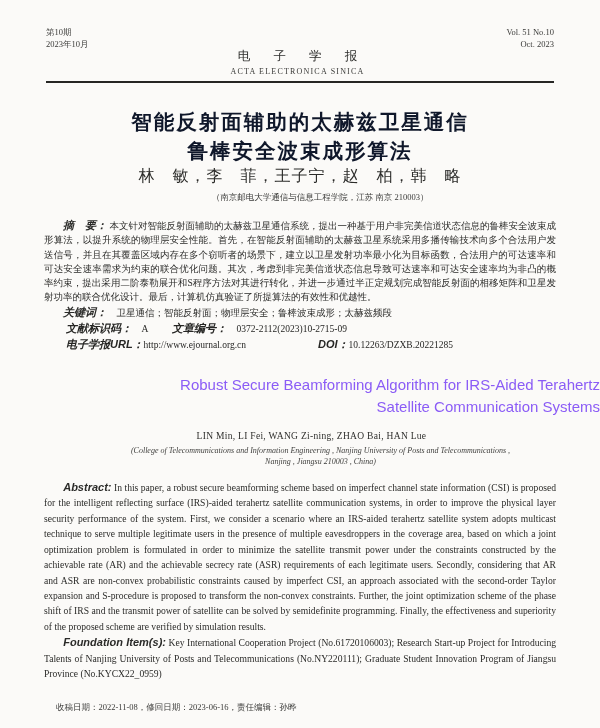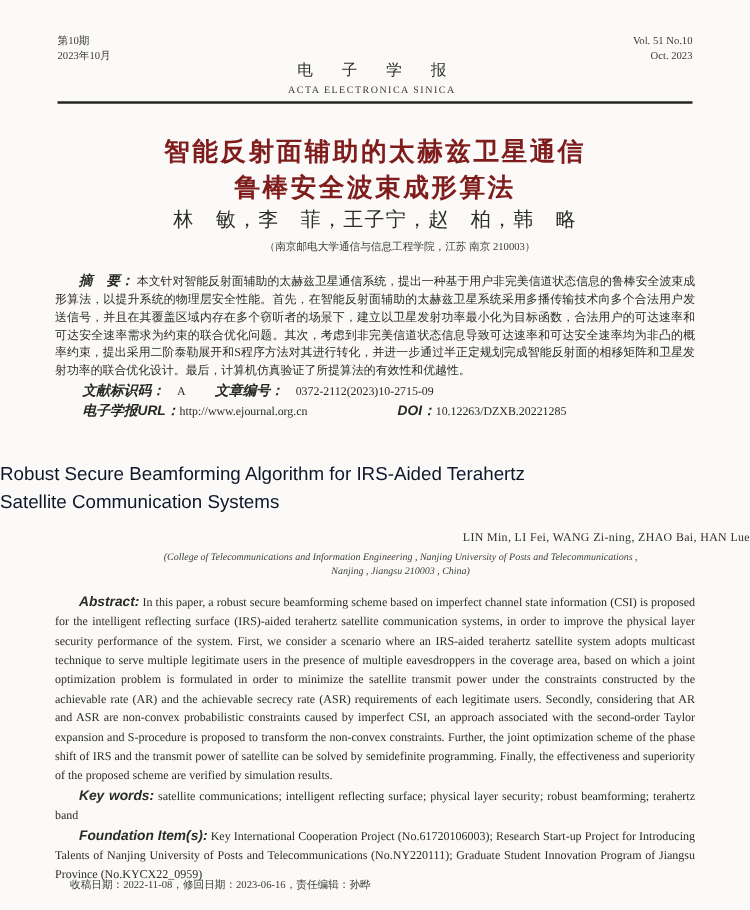--- a/index.html
+++ b/index.html
@@ -7,34 +7,34 @@
   .page{position:relative;width:600px;height:728px;background:#fbfaf8;color:#262624;overflow:hidden;box-sizing:border-box;}
   
   .header{display:flex;justify-content:space-between;align-items:flex-start;margin:26px 46px 0;}
   .hd-left,.hd-right{font-size:8.5px;line-height:12px;color:#3a3a38;}
   .hd-right{text-align:right;}
   .hd-center{text-align:center;}
   .journal-cn{font-size:12.5px;letter-spacing:10px;padding-left:10px;color:#2e2e2c;margin-top:22px;}
   .journal-en{font-size:8px;letter-spacing:1.2px;margin-top:2px;color:#3a3a38;}
   .header-rule{height:0;border-bottom:2.4px solid #262624;margin:5px 46px 0;}
   
-  .title-cn{margin-top:25px;text-align:center;font-size:20.5px;line-height:29px;font-weight:600;letter-spacing:2px;color:#7f1d1d;}
+  .title-cn{margin-top:25px;text-align:center;font-size:20.5px;line-height:29px;font-weight:600;letter-spacing:2px;color:#0f172a;}
   .authors-cn{margin-top:0;text-align:center;font-size:16px;letter-spacing:1px;color:#2c2c2a;}
   .affil-cn{margin-top:5px;text-align:center;font-size:8.5px;color:#3a3a38;padding-left:40px;}
   
   .cn-block{margin:14px 44px 0;font-size:9.5px;line-height:14.3px;text-align:justify;color:#2b2b29;}
   .para{text-indent:2em;margin:0;}
   .lbl{font-weight:bold;font-family:"Liberation Sans","DejaVu Sans",sans-serif;font-size:11px;font-style:italic;}
   .meta-row{display:flex;margin:1px 44px 0;padding-left:22px;font-size:9.5px;line-height:14px;}
   .meta-cell1{width:146px;}
   .meta-cell2{width:106px;}
   .meta-cellw{width:252px;}
   
-  .title-en{margin-top:32px;text-align:left;font-family:"Liberation Sans","DejaVu Sans",sans-serif;font-size:15px;line-height:22px;color:#0f172a;}
-  .authors-en{margin-top:13px;text-align:right;font-size:9.5px;letter-spacing:.3px;color:#2e2e2c;padding-left:23px;}
+  .title-en{margin-top:22px;text-align:right;font-family:"Liberation Sans","DejaVu Sans",sans-serif;font-size:15px;line-height:22px;color:#8b5cf6;}
+  .authors-en{margin-top:13px;text-align:center;font-size:9.5px;letter-spacing:.3px;color:#2e2e2c;padding-left:23px;}
   .affil-en{margin-top:4px;text-align:center;font-size:8px;line-height:11px;font-style:italic;color:#3e3e3c;padding-left:41px;}
   .en-block{margin:13px 44px 0;font-size:9.6px;line-height:15.4px;text-align:justify;color:#2b2b29;}
   .en-block .para{margin-bottom:1px;}
   
   .footer{position:absolute;left:56px;bottom:14px;font-size:8.5px;color:#3a3a38;}
 </style>
 </head>
 <body>
 
 <div class="page">
@@ -58,20 +58,21 @@
   <div class="title-cn">
     <div>智能反射面辅助的太赫兹卫星通信</div>
     <div>鲁棒安全波束成形算法</div>
   </div>
 
   <div class="authors-cn">林　敏，李　菲，王子宁，赵　柏，韩　略</div>
   <div class="affil-cn">（南京邮电大学通信与信息工程学院，江苏 南京 210003）</div>
 
   <div class="cn-block">
     <p class="para"><span class="lbl">摘　要：</span> <span>本文针对智能反射面辅助的太赫兹卫星通信系统，提出一种基于用户非完美信道状态信息的鲁棒安全波束成形算法，以提升系统的物理层安全性能。首先，在智能反射面辅助的太赫兹卫星系统采用多播传输技术向多个合法用户发送信号，并且在其覆盖区域内存在多个窃听者的场景下，建立以卫星发射功率最小化为目标函数，合法用户的可达速率和可达安全速率需求为约束的联合优化问题。其次，考虑到非完美信道状态信息导致可达速率和可达安全速率均为非凸的概率约束，提出采用二阶泰勒展开和S程序方法对其进行转化，并进一步通过半正定规划完成智能反射面的相移矩阵和卫星发射功率的联合优化设计。最后，计算机仿真验证了所提算法的有效性和优越性。</span></p>
+    <p class="para"><span class="lbl">关键词：</span>　<span>卫星通信；智能反射面；物理层安全；鲁棒波束成形；太赫兹频段</span></p>
   </div>
 
   <div class="meta-row">
     <span class="meta-cell2"><span class="lbl">文献标识码：</span>　<span>A</span></span>
     <span><span class="lbl">文章编号：</span>　<span>0372-2112(2023)10-2715-09</span></span>
   </div>
   <div class="meta-row">
     <span class="meta-cellw"><span class="lbl">电子学报URL：</span><span>http://www.ejournal.org.cn</span></span>
     <span><span class="lbl">DOI：</span><span>10.12263/DZXB.20221285</span></span>
   </div>
@@ -82,19 +83,18 @@
   </div>
 
   <div class="authors-en">LIN Min, LI Fei, WANG Zi-ning, ZHAO Bai, HAN Lue</div>
   <div class="affil-en">
     <div>(College of Telecommunications and Information Engineering , Nanjing University of Posts and Telecommunications ,</div>
     <div>Nanjing , Jiangsu 210003 , China)</div>
   </div>
 
   <div class="en-block">
     <p class="para"><span class="lbl">Abstract:</span> <span>In this paper, a robust secure beamforming scheme based on imperfect channel state information (CSI) is proposed for the intelligent reflecting surface (IRS)-aided terahertz satellite communication systems, in order to improve the physical layer security performance of the system. First, we consider a scenario where an IRS-aided terahertz satellite system adopts multicast technique to serve multiple legitimate users in the presence of multiple eavesdroppers in the coverage area, based on which a joint optimization problem is formulated in order to minimize the satellite transmit power under the constraints constructed by the achievable rate (AR) and the achievable secrecy rate (ASR) requirements of each legitimate users. Secondly, considering that AR and ASR are non-convex probabilistic constraints caused by imperfect CSI, an approach associated with the second-order Taylor expansion and S-procedure is proposed to transform the non-convex constraints. Further, the joint optimization scheme of the phase shift of IRS and the transmit power of satellite can be solved by semidefinite programming. Finally, the effectiveness and superiority of the proposed scheme are verified by simulation results.</span></p>
-    <p class="para"><span class="lbl">Key words:</span> <span>satellite communications; intelligent reflecting surface; physical layer security; robust beamforming; terahertz band</span></p>
     <p class="para"><span class="lbl">Foundation Item(s):</span> <span>Key International Cooperation Project (No.61720106003); Research Start-up Project for Introducing Talents of Nanjing University of Posts and Telecommunications (No.NY220111); Graduate Student Innovation Program of Jiangsu Province (No.KYCX22_0959)</span></p>
   </div>
 
   <div class="footer">收稿日期：2022-11-08，修回日期：2023-06-16，责任编辑：孙晔</div>
 
 </div>
 
 </body></html>

